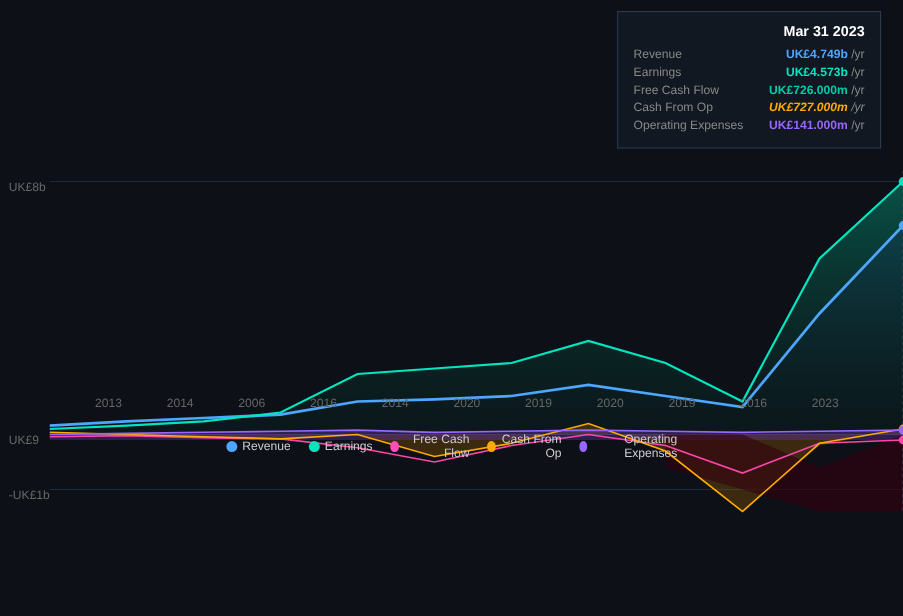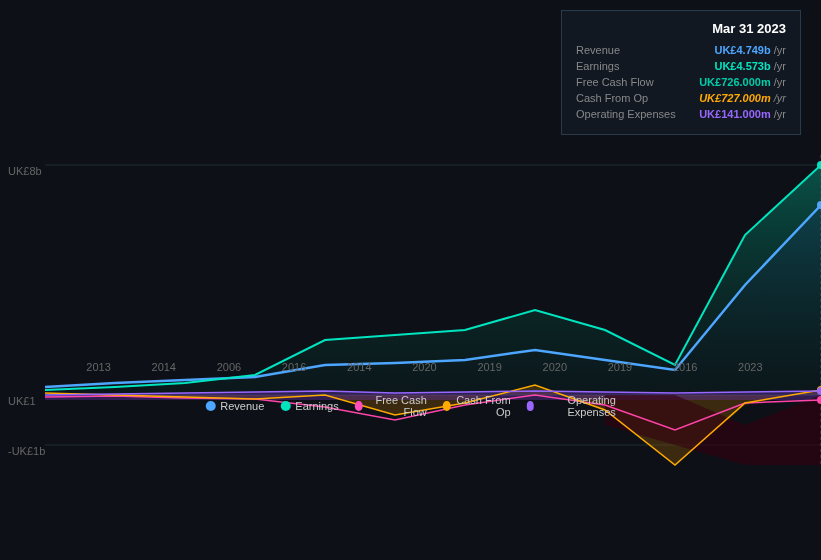--- a/index.html
+++ b/index.html
@@ -162,21 +162,21 @@
       <span class="tooltip-value color-yellow">UK£727.000m <span class="per-yr">/yr</span></span>
     </div>
 
     <div class="tooltip-row">
       <span class="tooltip-label">Operating Expenses</span>
       <span class="tooltip-value color-purple">UK£141.000m <span class="per-yr">/yr</span></span>
     </div>
   </div>
 
   <span class="y-label" style="top: 165px;">UK£8b</span>
-  <span class="y-label" style="top: 395px;">UK£1</span>
+  <span class="y-label" style="top: 395px;">UK£9</span>
   <span class="y-label" style="top: 445px;">-UK£1b</span>
 
   <svg id="chart-svg" width="776" height="340" style="position:absolute; top:155px; left:45px;">
 
     <line x1="0" y1="10" x2="776" y2="10" class="grid-line"></line>
 
     <line x1="0" y1="240" x2="776" y2="240" stroke="#2a3a4a" stroke-width="1"></line>
 
     <line x1="0" y1="290" x2="776" y2="290" class="grid-line"></line>
 

